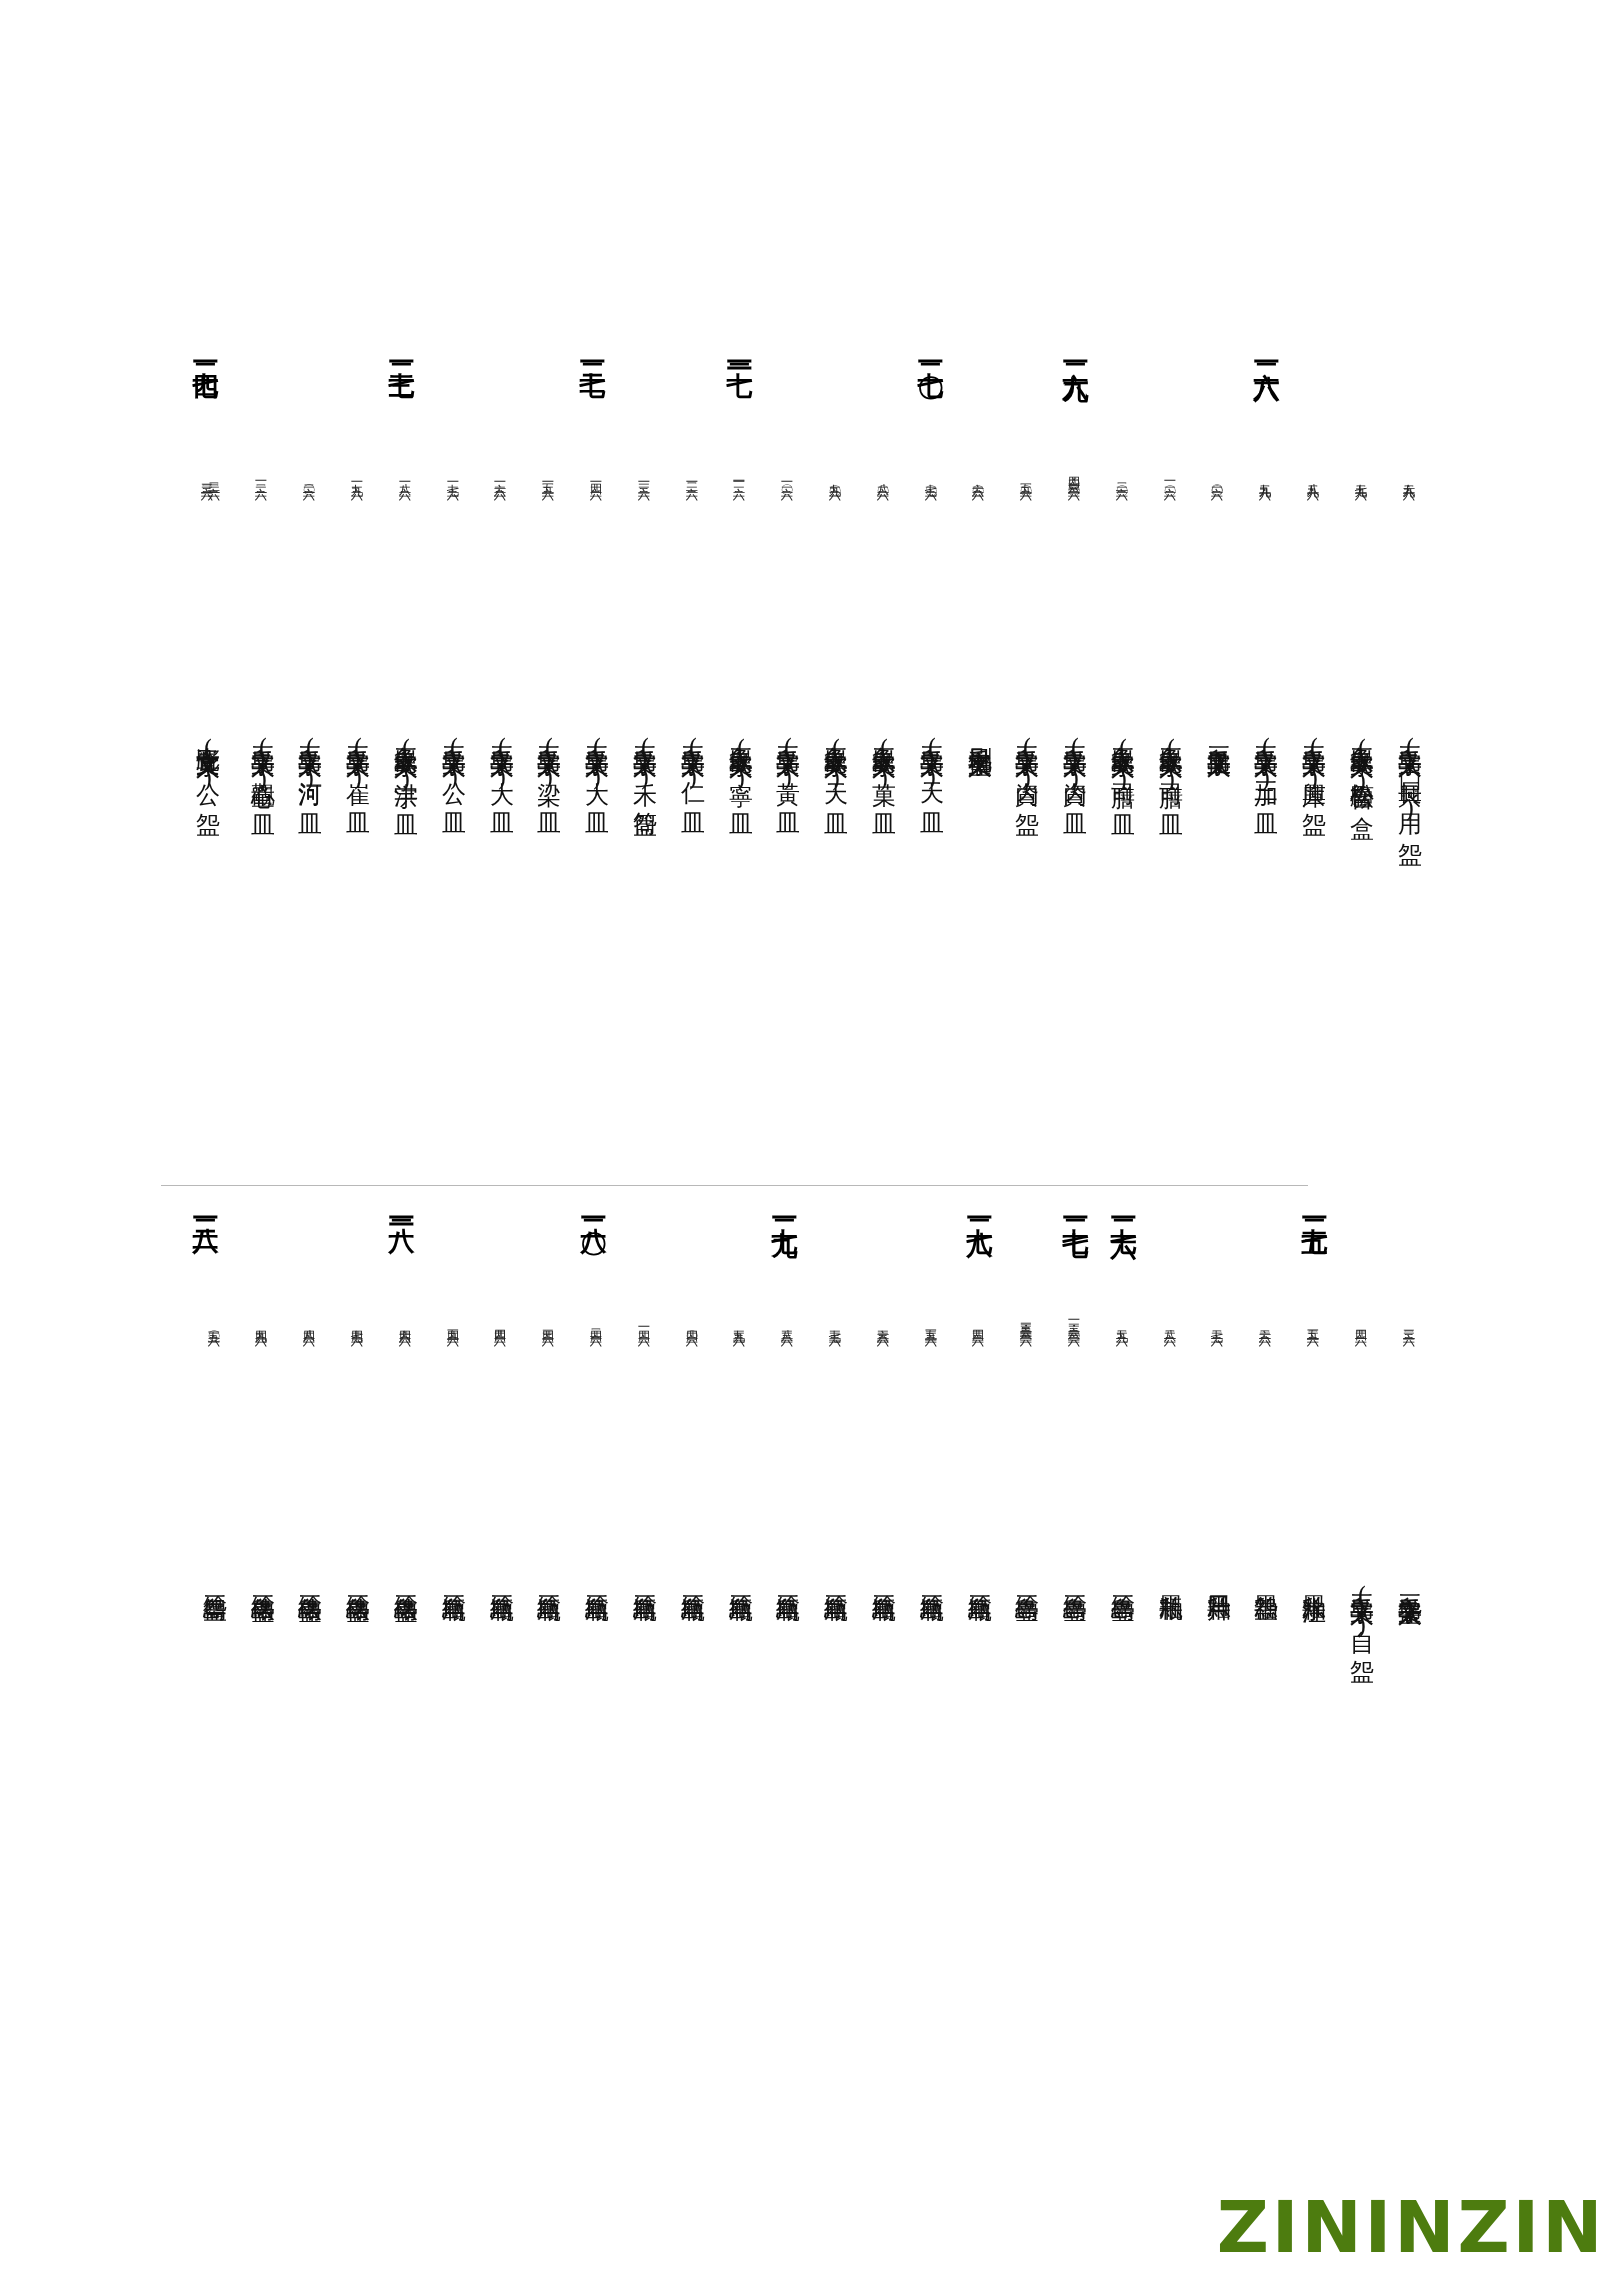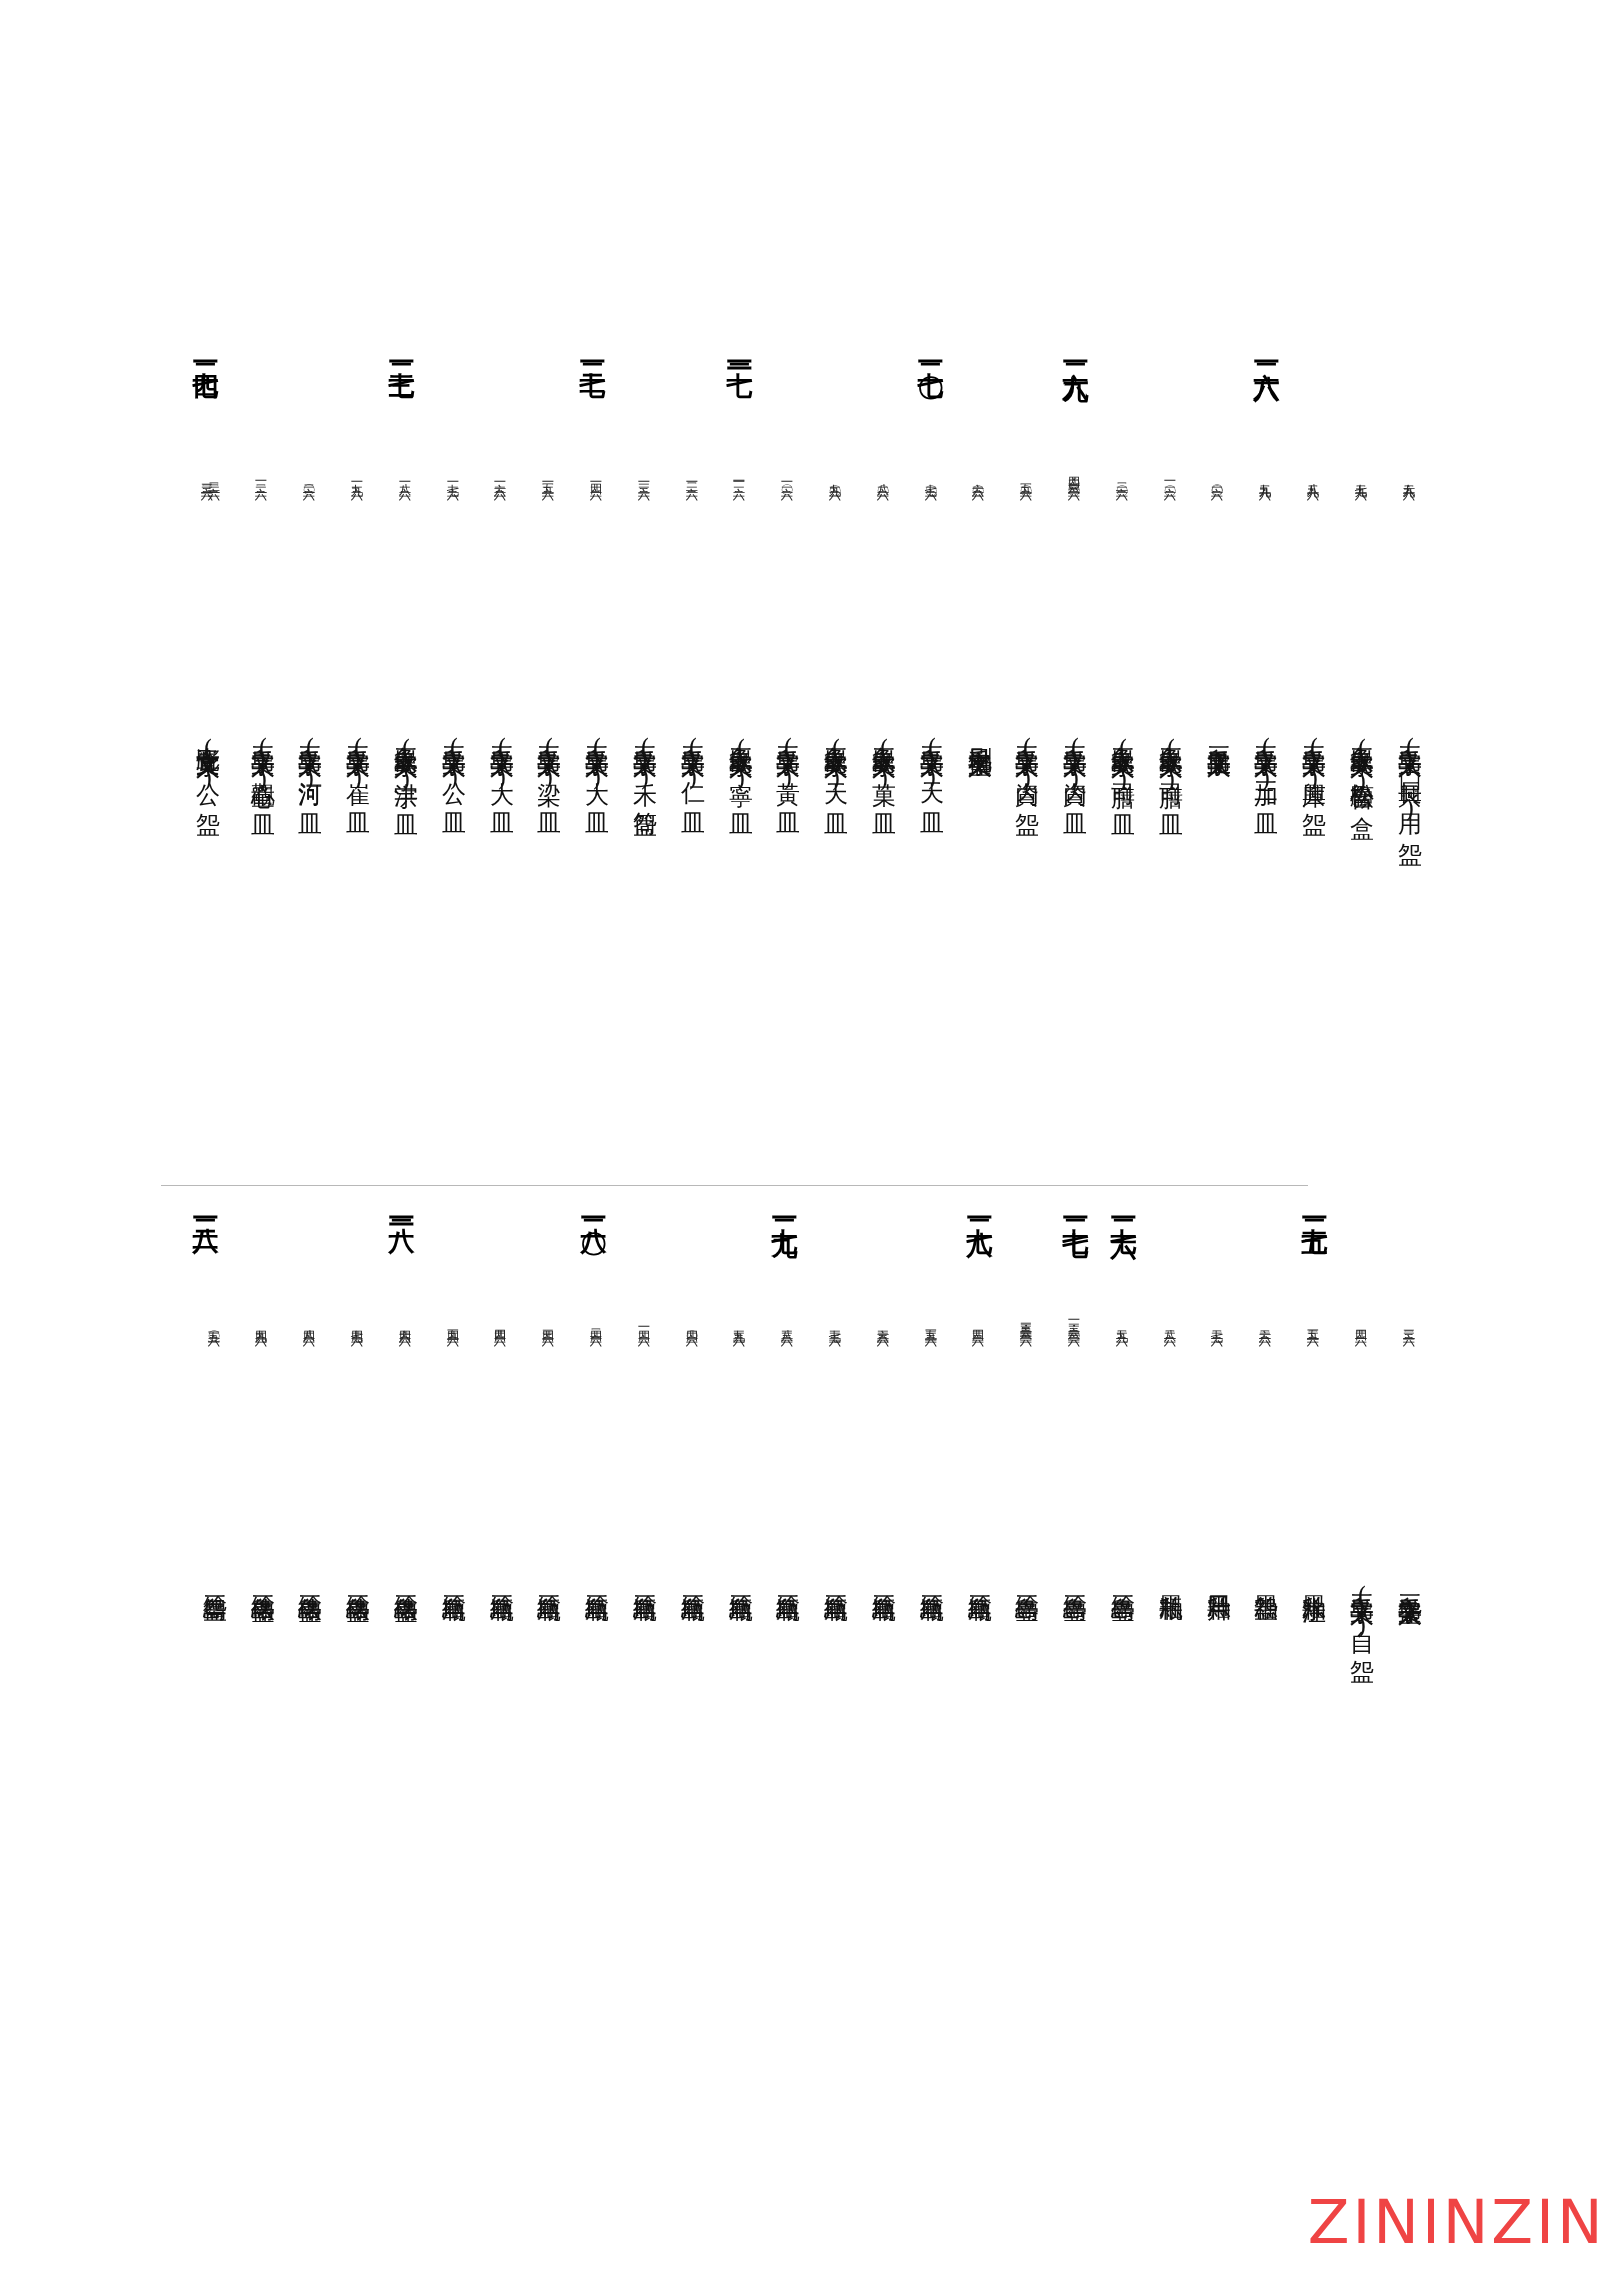--- a/index.html
+++ b/index.html
@@ -35,22 +35,22 @@
   .bottom .num { top: 124px; }
   .bottom .title { top: 376px; }
 
   .divider {
     position: absolute; left: 161px; top: 1185px; width: 1147px; height: 0;
     border-top: 1px solid #b8b8b8;
   }
   .logo {
     position: absolute; right: 9.6px; top: 2191px;
     font-family: "DejaVu Sans", "Liberation Sans", sans-serif;
-    font-weight: normal; font-size: 61px; letter-spacing: 2.9px; line-height: 1;
-    color: #ef4444;
+    font-weight: bold; font-size: 72px; letter-spacing: 2.9px; line-height: 1;
+    color: #4d7c0f;
   }
 </style>
 </head>
 <body>
 
 <div class="section top" id="top">
     <div class="group-label" style="left: 1251px;">二一六八</div>
     <div class="group-label" style="left: 1060px;">二一六九</div>
     <div class="group-label" style="left: 915px;">二一七〇</div>
     <div class="group-label" style="left: 724px;">二一七一</div>

